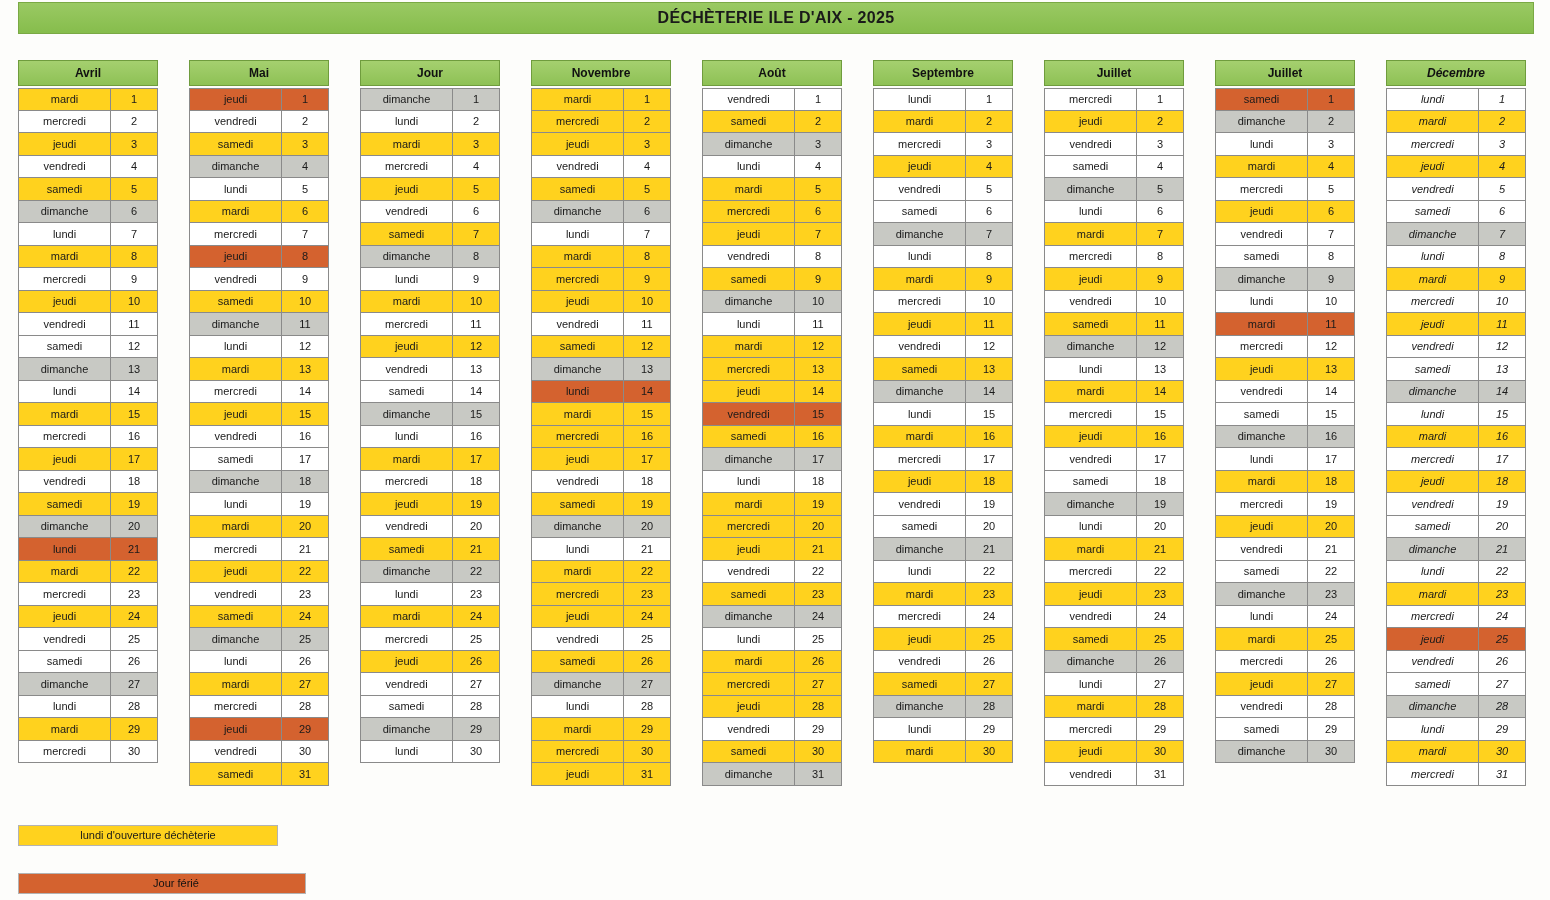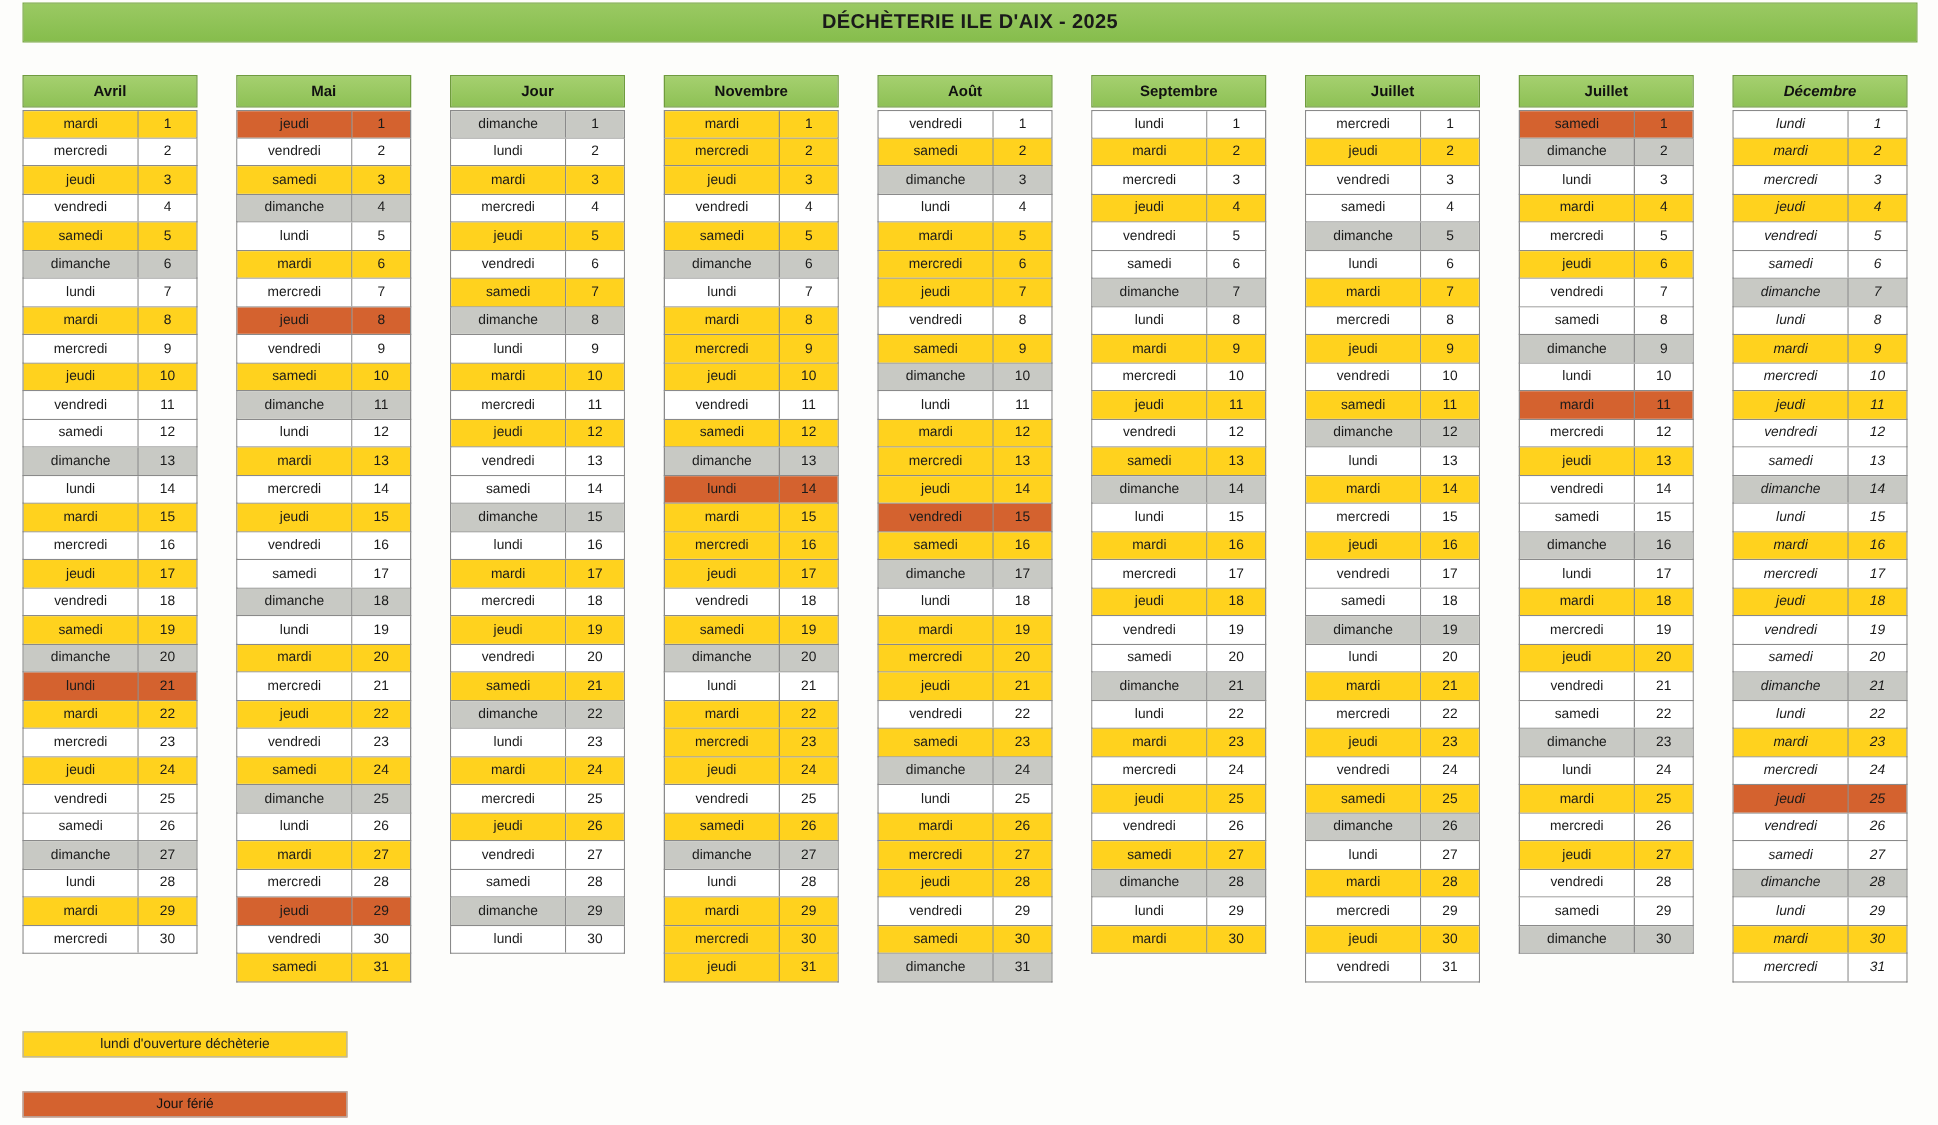--- a/index.html
+++ b/index.html
@@ -121,21 +121,21 @@
   }
   .legend-swatch {
     width: 258px;
     height: 19px;
     display: flex;
     align-items: center;
     justify-content: center;
     border: 1px solid #b3b3b3;
   }
   .legend-swatch.open { background: #ffd21e; }
-  .legend-swatch.ferie { background: #d4622f; }
+  .legend-swatch.ferie { background: #d4622f; padding-left: 28px; }
   .legend-label {
     font-size: 11px;
     color: #1a1a1a;
   }
   .legend-label.white { color: #111; }
 </style>
 </head>
 <body>
 
 <div id="page">

